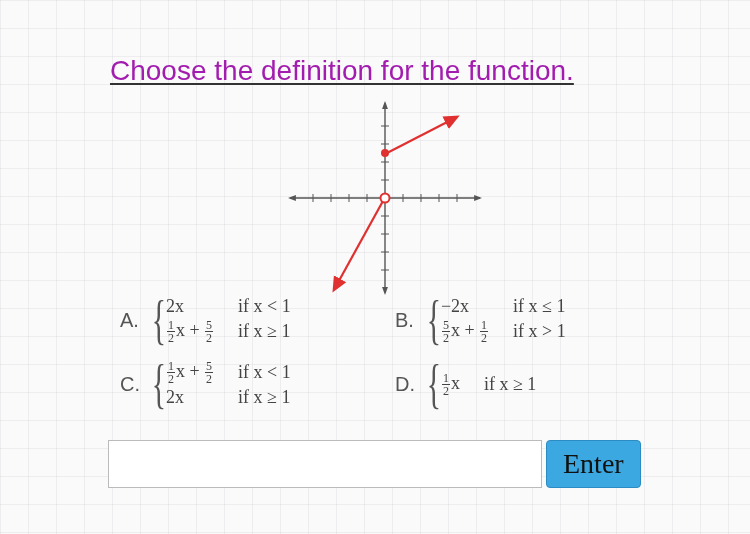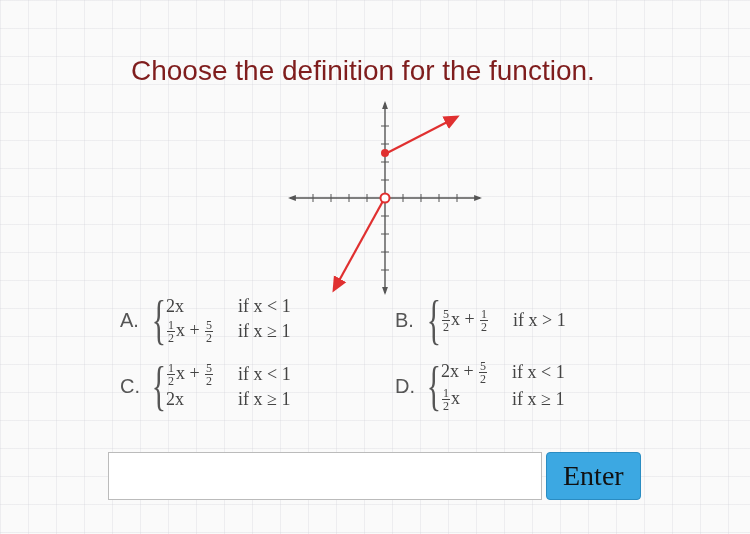--- a/index.html
+++ b/index.html
@@ -15,24 +15,24 @@
     font-family: Arial, Helvetica, sans-serif;
     position: relative;
     overflow: hidden;
     color: #333;
   }
   .title {
     position: absolute;
     top: 55px;
     left: 110px;
     font-size: 28px;
-    color: #7f1d1d;
+    color: #a21caf;
+    text-decoration: underline;
     text-decoration-color: #333;
     text-underline-offset: 3px;
-    margin-left: 21px;
   }
   .graph {
     position: absolute;
     top: 88px;
     left: 275px;
     width: 220px;
     height: 220px;
   }
   .choices {
     position: absolute;
@@ -88,21 +88,21 @@
     align-items: center;
     vertical-align: middle;
     font-size: 12px;
     line-height: 1;
     margin: 0 1px;
   }
   .frac .n { padding: 0 1px; }
   .frac .d { border-top: 1px solid #444; padding: 0 1px; }
   .answer-row {
     position: absolute;
-    top: 452px;
+    top: 440px;
     left: 108px;
     display: flex;
     align-items: center;
     gap: 4px;
   }
   .answer-input {
     width: 434px;
     height: 48px;
     border: 1px solid #bbb;
     background: #fff;
@@ -195,20 +195,24 @@
         </table>
     </div>
   </div>
 
   <div class="choice">
     <span class="choice-label">B.</span>
     <div class="pw">
       <span class="brace">{</span>
       <table class="eq">
         <tbody>
+            <tr>
+              <td>−2x</td>
+              <td class="cond">if x ≤ 1</td>
+            </tr>
         <tr>
               <td><span class="frac">
                   <span class="n">5</span>
                   <span class="d">2</span>
                 </span>x + <span class="frac">
                   <span class="n">1</span>
                   <span class="d">2</span>
                 </span></td>
               <td class="cond">if x &gt; 1</td>
             </tr>
@@ -241,27 +245,20 @@
         </table>
     </div>
   </div>
 
   <div class="choice">
     <span class="choice-label">D.</span>
     <div class="pw">
       <span class="brace">{</span>
       <table class="eq">
         <tbody>
-            <tr>
-              <td>2x + <span class="frac">
-                  <span class="n">5</span>
-                  <span class="d">2</span>
-                </span></td>
-              <td class="cond">if x &lt; 1</td>
-            </tr>
         <tr>
               <td><span class="frac">
                   <span class="n">1</span>
                   <span class="d">2</span>
                 </span>x</td>
               <td class="cond">if x ≥ 1</td>
             </tr>
       </tbody>
         </table>
     </div>

